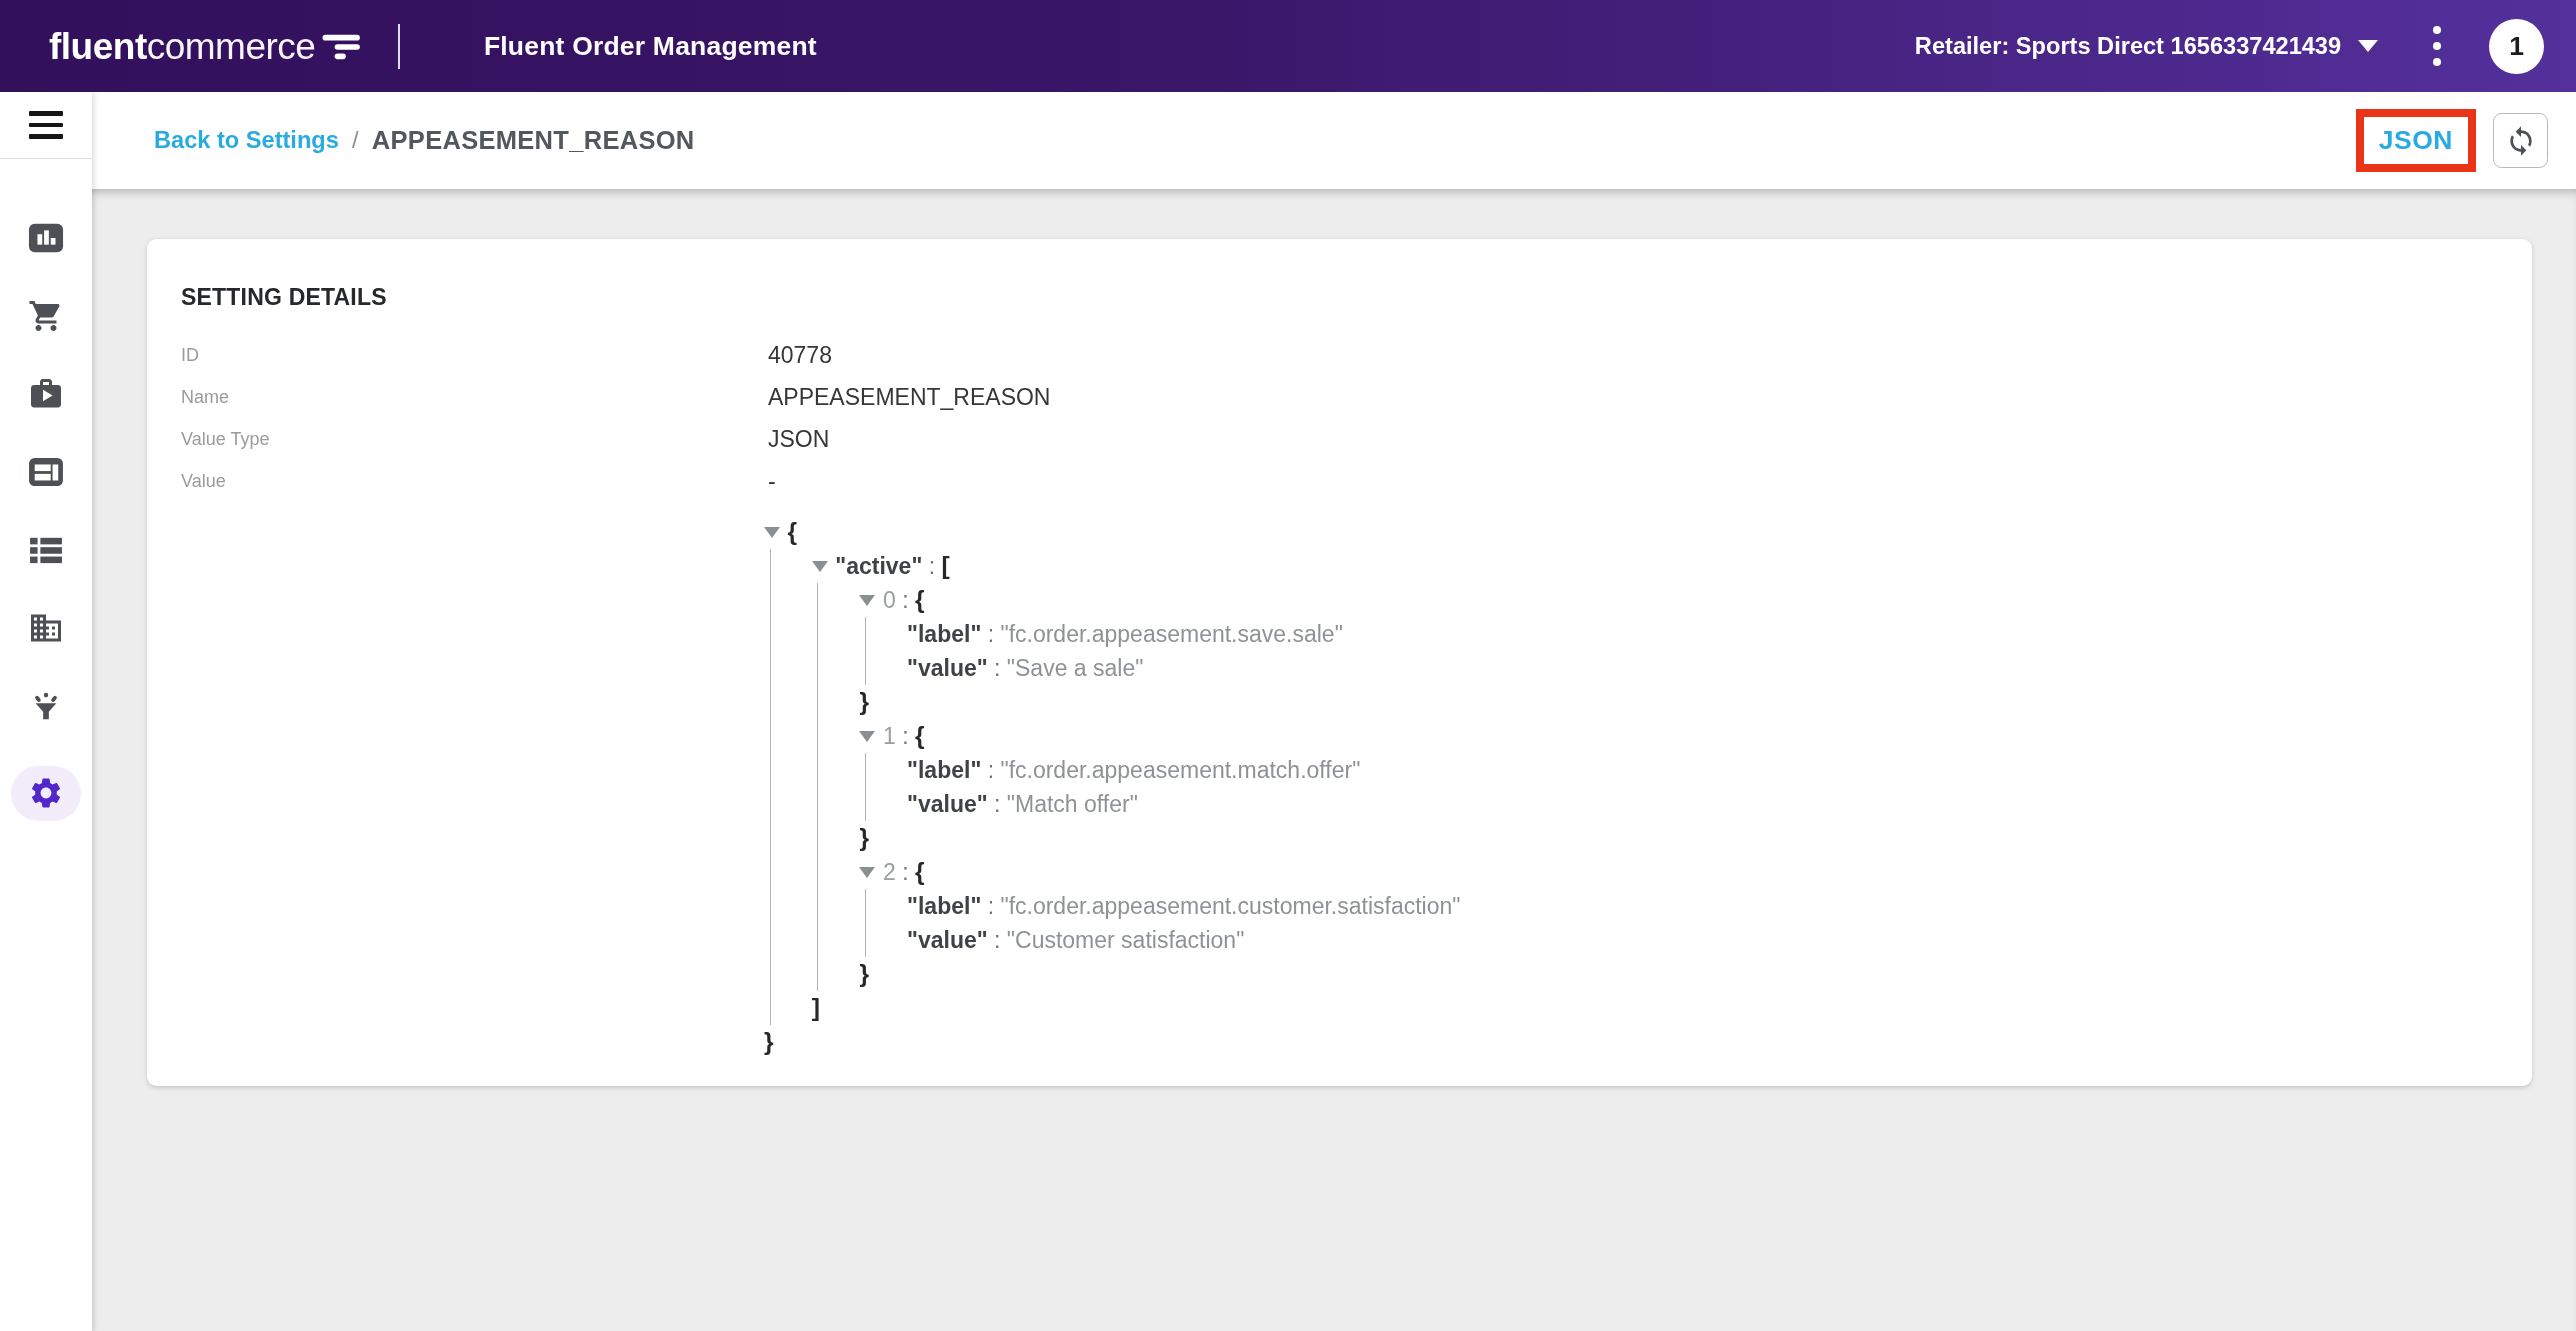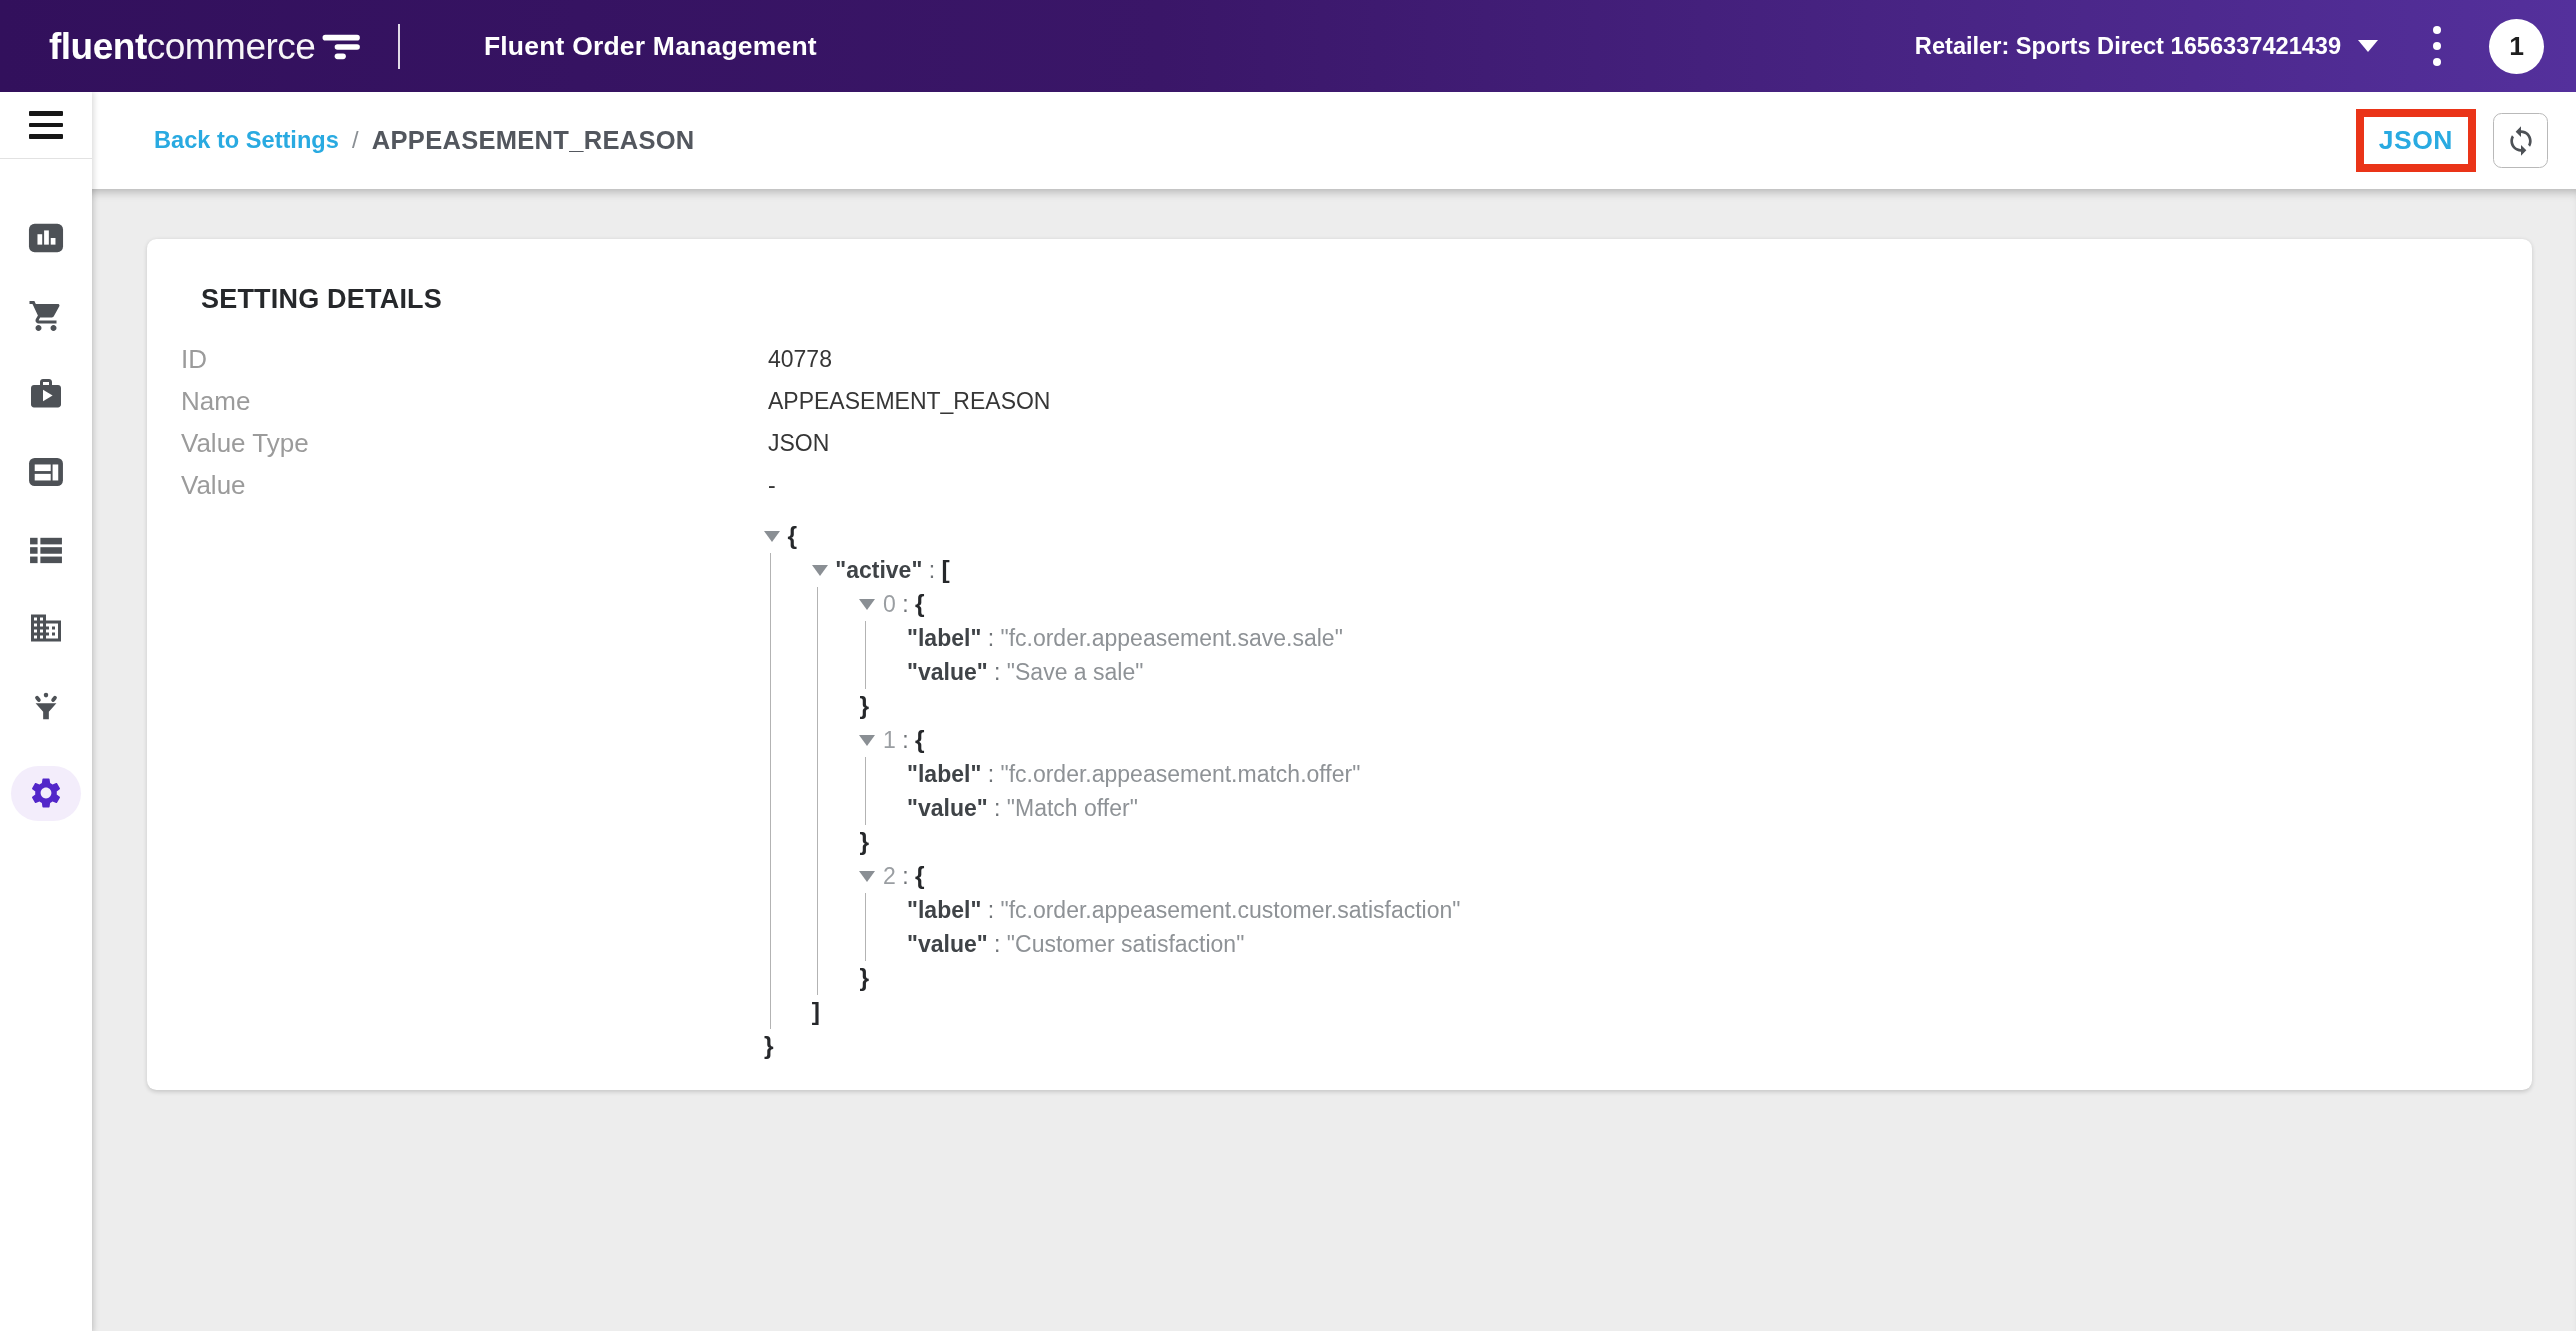--- a/index.html
+++ b/index.html
@@ -62,24 +62,24 @@
   .edit-annotation { border:8.5px solid #ea3418; background:#fff; padding:7.6px 15px; display:flex; align-items:center; }
   .edit-btn { background:none; border:none; color:#29aae1; font-family:inherit; font-size:26.5px; font-weight:700; letter-spacing:0.5px; cursor:pointer; }
   .refresh-btn {
     width:55px; height:55px; margin-left:17px; background:#fff; border:1.9px solid #b9b9b9; border-radius:8.5px;
     display:flex; align-items:center; justify-content:center; cursor:pointer; color:#4d5156;
   }
 
   
   .content { flex:1; background:#ededed; box-shadow:inset 0 8.5px 9.5px -5.7px rgba(0,0,0,.25); padding:50px 44px 0 55px; min-height:0; }
   .card { background:#fff; border-radius:9.5px; box-shadow:0 1.9px 4.7px rgba(0,0,0,.16); min-height:829px; padding:28px 34px 26.5px 34px; }
-  .card-title { font-size:27px; font-weight:700; color:#26282b; letter-spacing:0.2px; padding-top:17px;margin-left:20px; }
+  .card-title { font-size:23px; font-weight:700; color:#26282b; letter-spacing:0.2px; padding-top:17px; }
   .fields { margin-top:23px; }
   .field-row { display:flex; align-items:center; height:42px; }
-  .field-label { width:579px; flex:0 0 579px; color:#9b9b9b; font-size:26px; }
+  .field-label { width:579px; flex:0 0 579px; color:#9b9b9b; font-size:18px; }
   .field-value { color:#363636; font-size:23px;margin-left:8px; }
 
   
   .tree { margin:13.2px 0 0 583px; font-size:23px; }
   .t-row { display:flex; align-items:center; height:34px; white-space:pre; }
   .t-tri { width:16px; height:11.3px; margin-right:7.6px; flex:0 0 16px; cursor:pointer; position:relative; }
   .t-tri::before { content:""; position:absolute; left:0; top:0; width:0; height:0;
     border-left:8px solid transparent; border-right:8px solid transparent; border-top:11.3px solid #8a8f94; }
   .t-key { color:#3f4347; font-weight:700; }
   .t-index { color:#9a9ea2; font-weight:400; }

